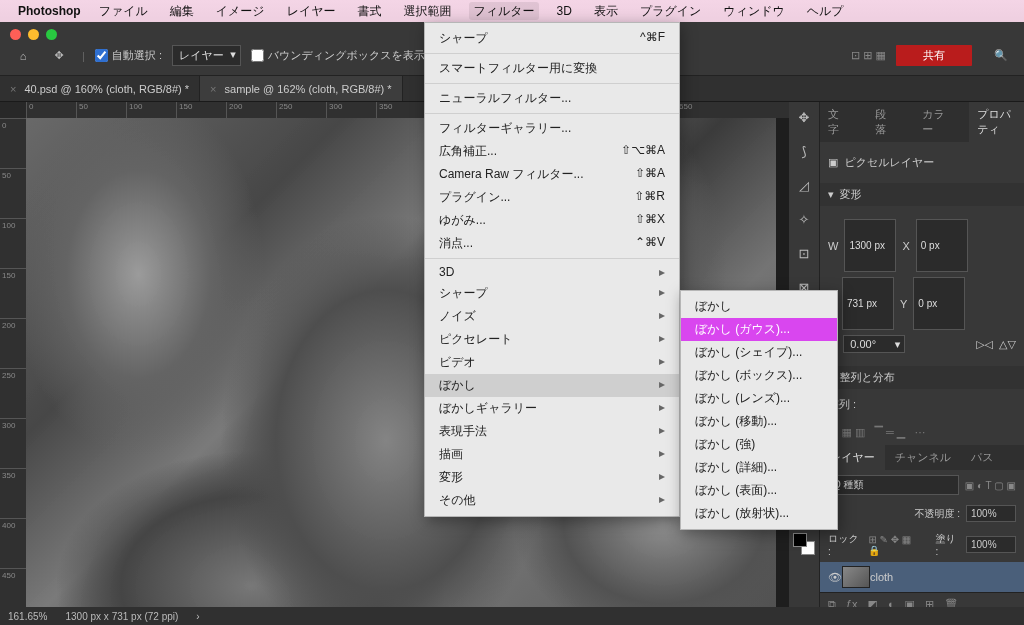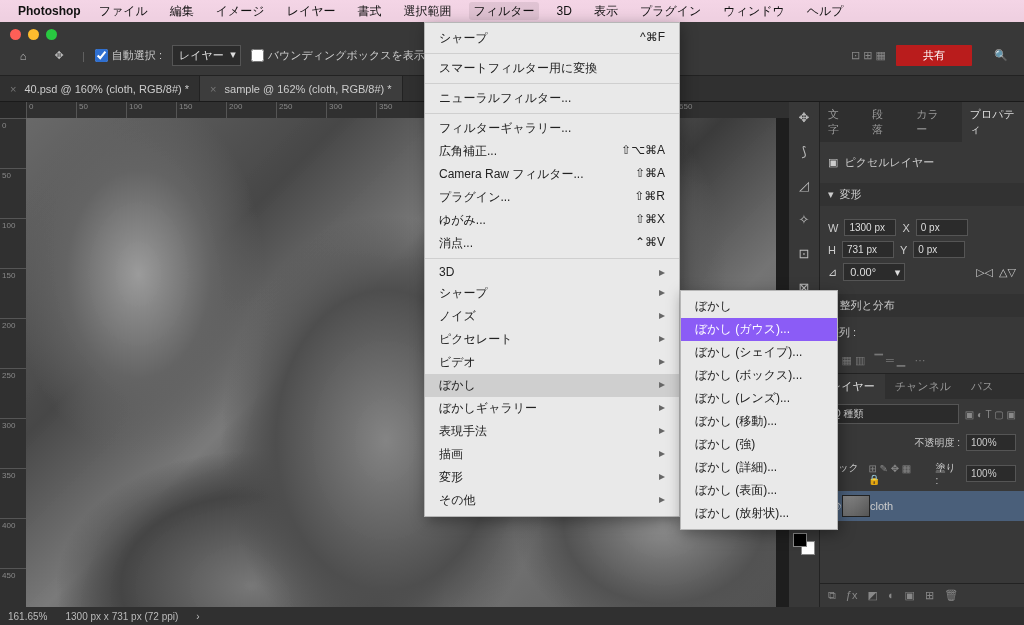--- a/index.html
+++ b/index.html
@@ -51,26 +51,26 @@
   filter: contrast(1.05);
 }
 
 
 
 
 .right{position:absolute;top:0;right:0;bottom:0;width:235px;display:flex}
 .tool-strip{width:30px;background:#383838;display:flex;flex-direction:column;align-items:center;padding-top:4px;gap:12px;color:#bbb;font-size:13px}
 .tool-strip .t{width:22px;height:22px;display:flex;align-items:center;justify-content:center;cursor:pointer}
 .panels{flex:1;background:#383838;display:flex;flex-direction:column;color:#ccc;font-size:11px;border-left:1px solid #222}
-.panel-tabs{display:flex;gap:10px;background:#2f2f2f}
+.panel-tabs{display:flex;gap:16px;background:#2f2f2f}
 .panel-tabs span{padding:5px 8px;color:#999}
 .panel-tabs .act{background:#383838;color:#ddd}
 .prop-body{padding:8px}
 .prop-row{display:flex;align-items:center;gap:6px;margin:5px 0}
-.prop-row input{width:52px;background:#2b2b2b;border:1px solid #555;color:#ddd;font-size:10px;padding:2px 4px}
+.prop-row input{width:52px;background:#2b2b2b;border:1px solid #555;color:#ddd;font-size:10px;padding:20px 4px}
 .section-h{background:#323232;padding:4px 8px;display:flex;align-items:center;gap:6px;font-size:11px}
 .align-row{display:flex;gap:10px;padding:6px 8px;color:#777}
 .panel-divider{height:1px;background:#222}
 
 .layers-head{display:flex;background:#2f2f2f}
 .layers-head span{padding:5px 10px;color:#999}
 .layers-head .act{background:#383838;color:#ddd}
 .layer-ctrl{display:flex;align-items:center;gap:6px;padding:5px 8px;font-size:10px}
 .layer-ctrl .sel{flex:1;background:#2b2b2b;border:1px solid #555;padding:2px 4px}
 .layer-row{display:flex;align-items:center;padding:4px 8px;background:#4a5f7a}
@@ -81,21 +81,21 @@
 .swatch-stack .bg{position:absolute;width:14px;height:14px;background:#fff;border:1px solid #888;right:0;bottom:0}
 
 
 .menu-panel{position:absolute;top:22px;left:424px;width:256px;background:#e9e9e9;border:1px solid #b6b6b6;box-shadow:2px 4px 14px rgba(0,0,0,.35);font-size:12px;color:#222;padding:4px 0}
 .menu-item{display:flex;justify-content:space-between;padding:3px 14px;white-space:nowrap}
 .menu-item.hi{background:#cfcfcf}
 .menu-item .arrow{color:#666}
 .menu-sep{height:1px;background:#cfcfcf;margin:3px 0}
 
 .submenu{position:absolute;top:290px;left:680px;width:158px;background:#e9e9e9;border:1px solid #b6b6b6;box-shadow:2px 4px 14px rgba(0,0,0,.35);font-size:12px;color:#222;padding:4px 0}
-.submenu .menu-item.sel{background:#8b5cf6;color:#fff}
+.submenu .menu-item.sel{background:#d946ef;color:#fff}
 
 
 .status{position:absolute;bottom:0;left:0;right:0;height:18px;background:#303030;color:#bbb;font-size:10px;display:flex;align-items:center;gap:18px;padding:0 8px}
 </style>
 </head>
 <body>
 
 <div class="menubar">
   <span class="apple"></span>
   <span class="app">Photoshop</span>

